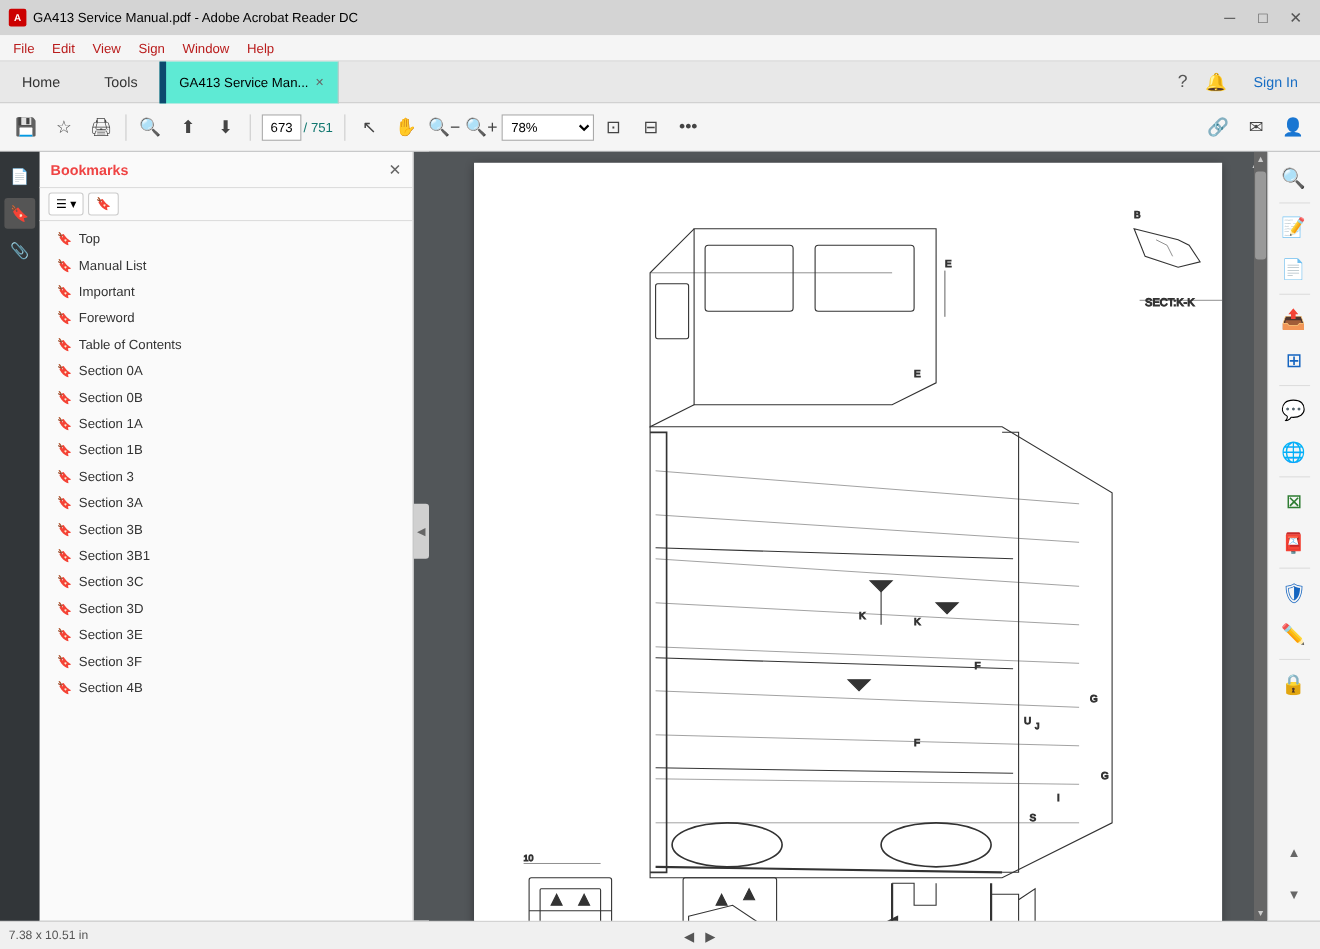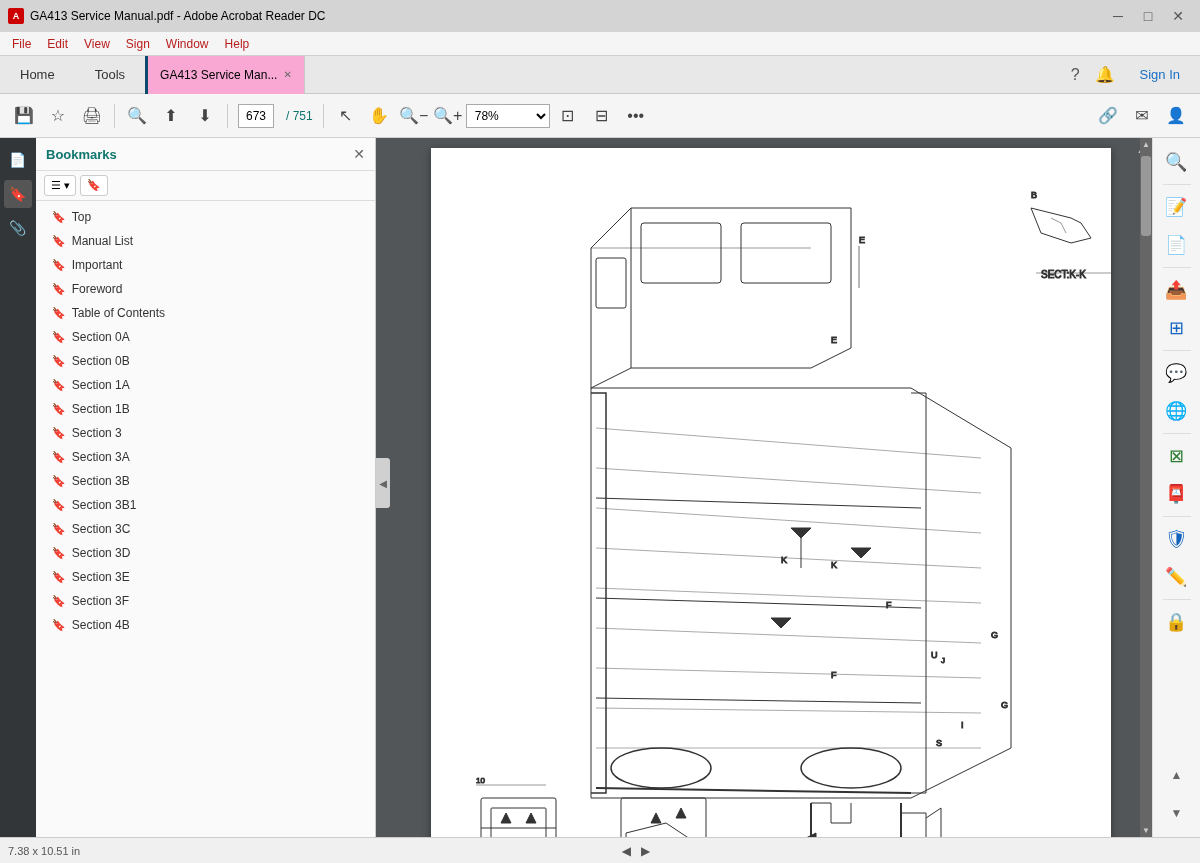--- a/index.html
+++ b/index.html
@@ -55,23 +55,23 @@
       cursor: pointer;
       color: #333;
     }
     .tab-doc {
       height: 38px;
       padding: 0 12px;
       display: flex;
       align-items: center;
       font-size: 12px;
       cursor: pointer;
-      background: #f9a8d4;
+      background: #5eead4;
       border-right: 1px solid #c8c8c8;
-      border-left: 3px solid #0c4a6e;
+      border-left: 6px solid #0c4a6e;
       gap: 6px;
     }
     .tab-close-btn { font-size: 10px; color: #666; cursor: pointer; }
     .tab-bar-right {
       margin-left: auto;
       display: flex;
       align-items: center;
       gap: 8px;
       padding-right: 8px;
     }
@@ -106,21 +106,21 @@
       border-radius: 3px;
       font-size: 16px;
       color: #444;
       background: transparent;
       border: none;
     }
     .toolbar-sep { width: 1px; height: 24px; background: #ccc; margin: 0 4px; }
     .page-indicator {
       display: flex;
       align-items: center;
-      gap: 12px;
+      gap: 2px;
       margin: 12px 4px;
     }
     .page-input {
       width: 36px;
       height: 24px;
       text-align: center;
       border: 1px solid #aaa;
       font-size: 12px;
       background: white;
     }
@@ -173,21 +173,21 @@
       display: flex;
       flex-direction: column;
     }
     .bookmarks-header {
       padding: 8px 10px;
       display: flex;
       align-items: center;
       justify-content: space-between;
       border-bottom: 1px solid #ddd;
     }
-    .bookmarks-title { font-size: 13px; font-weight: 600; color: #0f766e; }
+    .bookmarks-title { font-size: 13px; font-weight: 600; color: #ef4444; }
     .bookmarks-close { cursor: pointer; font-size: 14px; color: #666; }
     .bookmarks-toolbar {
       padding: 4px 8px;
       display: flex;
       gap: 4px;
       border-bottom: 1px solid #ddd;
     }
     .bm-tool-btn {
       padding: 3px 6px;
       border: 1px solid #ccc;

